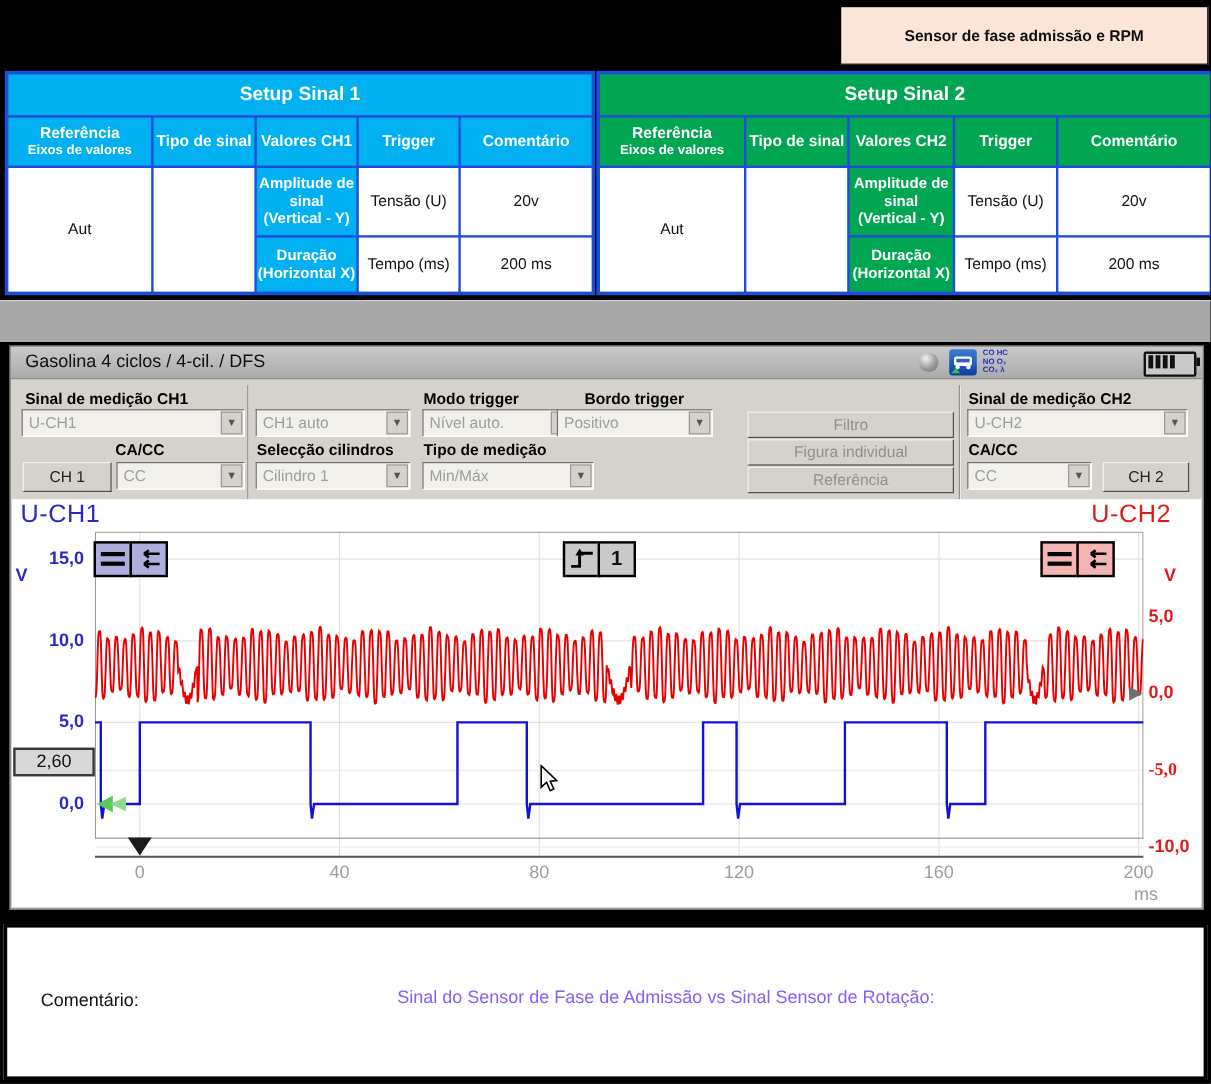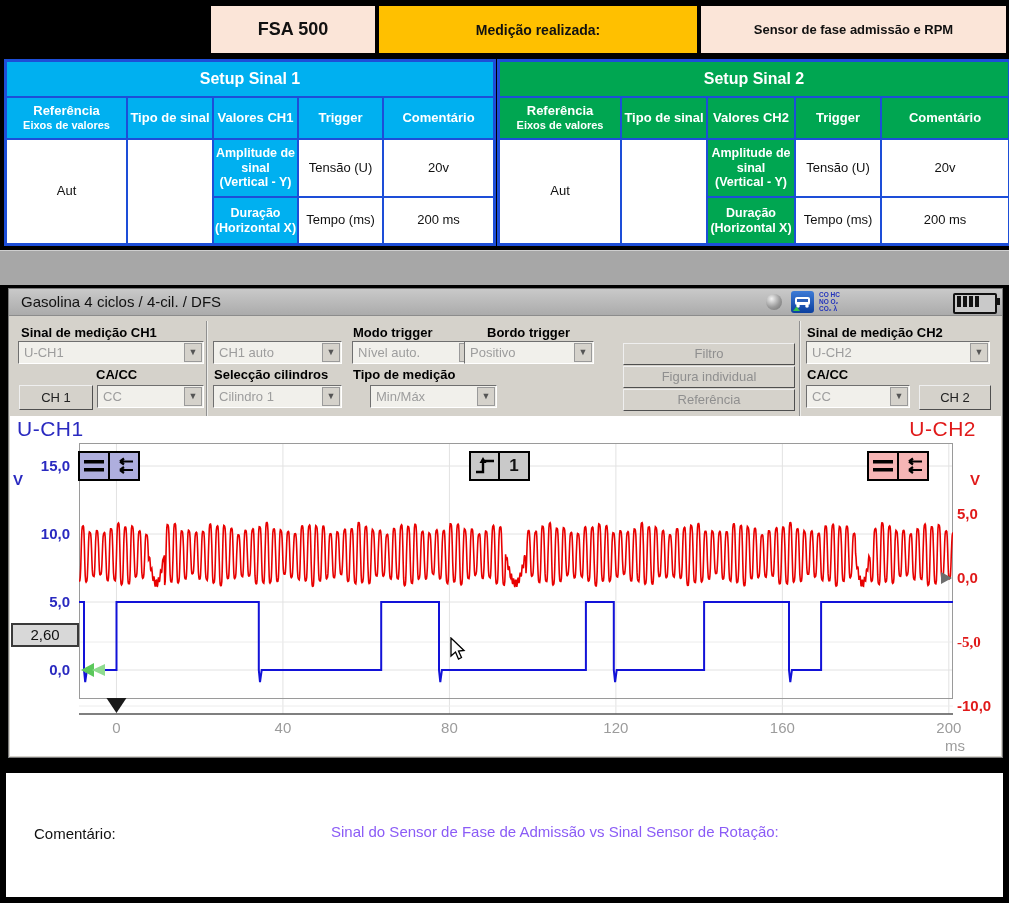--- a/index.html
+++ b/index.html
@@ -71,22 +71,20 @@
   .comment{position:absolute;left:3px;top:770px;width:997px;height:124px;background:#fff;
            border:3px solid #000;}
   .comment .lbl{position:absolute;left:28px;top:52px;font-size:15px;color:#111;}
   .comment .txt{position:absolute;left:325px;top:50px;font-size:15px;color:#8b5cf6;}
 </style>
 </head>
 <body>
 
 <div class="page">
 
-  <div class="hdr-cell hdr-peach" style="left:210px;width:164px;font-weight:bold;font-size:18px;">FSA 500</div>
-  <div class="hdr-cell hdr-yellow" style="left:378px;width:318px;">Medição realizada:</div>
   <div class="hdr-cell hdr-peach" style="left:700px;width:305px;font-weight:bold;font-size:13px;">Sensor de fase admissão e RPM</div>
 
   <div class="setup t1" style="left:4px;width:486px;grid-template-columns:119px 84px 83px 83px 1fr;grid-template-rows:34px 40px 56px 45px;">
     <div class="cell title accent">Setup Sinal 1</div>
     <div class="cell chead accent">
         <span>Referência</span>
         <span class="sub">Eixos de valores</span>
       </div>
     <div class="cell chead accent">Tipo de sinal</div>
     <div class="cell chead accent">Valores CH1</div>
@@ -187,21 +185,21 @@
       <span class="dd-val">Cilindro 1</span>
       <span class="dd-btn">▼</span>
     </div>
 
     <div class="ctl-label" style="left:344px;top:36px;">Modo trigger</div>
     <div class="dd" style="left:343px;top:52px;width:125px;">
       <span class="dd-val">Nível auto.</span>
       <span class="dd-btn">▼</span>
     </div>
     <div class="ctl-label" style="left:344px;top:78px;">Tipo de medição</div>
-    <div class="dd" style="left:361px;top:96px;width:125px;">
+    <div class="dd" style="left:343px;top:96px;width:125px;padding-left:16px;">
       <span class="dd-val">Min/Máx</span>
       <span class="dd-btn">▼</span>
     </div>
 
     <div class="ctl-label" style="left:478px;top:36px;">Bordo trigger</div>
     <div class="dd" style="left:455px;top:52px;width:128px;">
       <span class="dd-val">Positivo</span>
       <span class="dd-btn">▼</span>
     </div>
 

